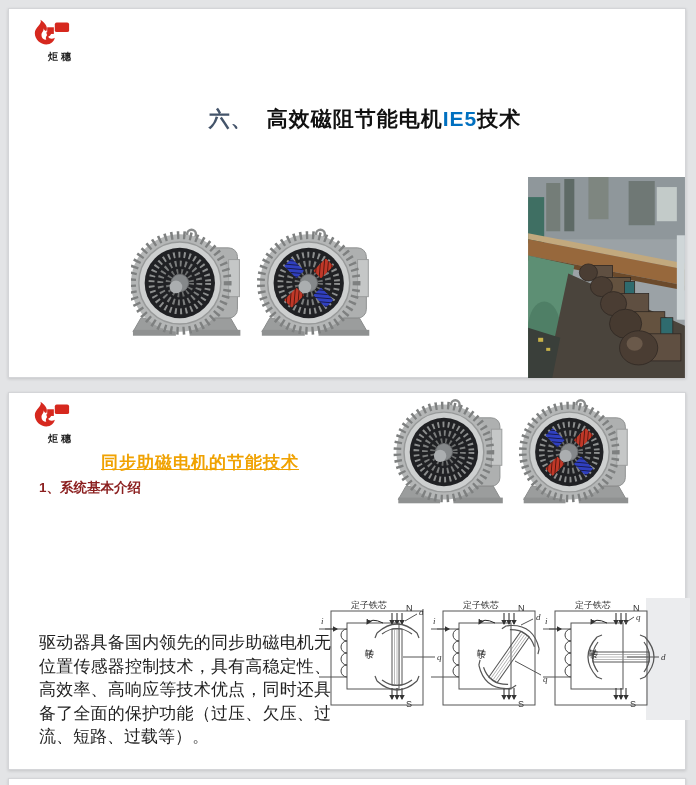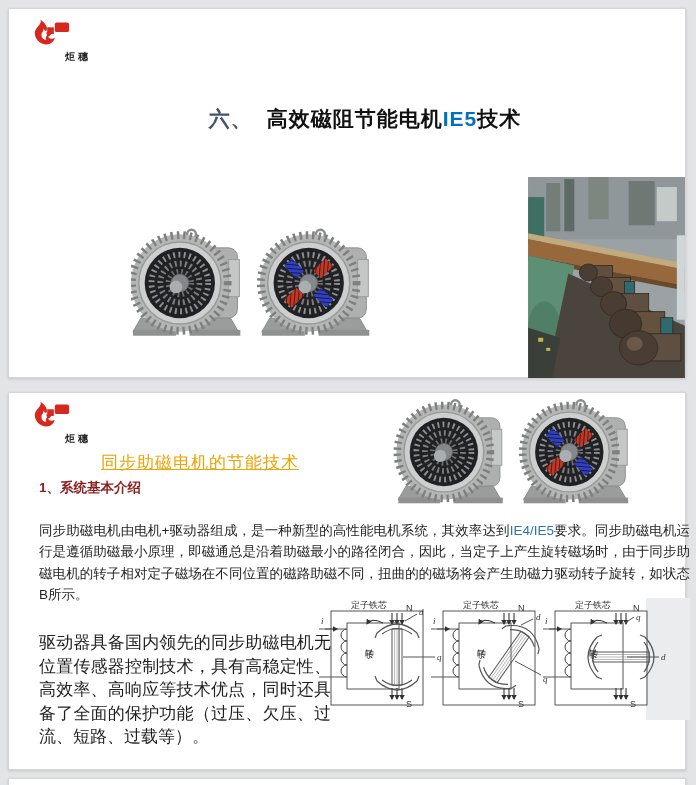--- a/index.html
+++ b/index.html
@@ -4,33 +4,33 @@
 <style>
   html,body{margin:0;padding:0;background:#c9cace;}
   .page{position:relative;width:696px;height:785px;background:#e3e4e6;overflow:hidden;
         font-family:"Liberation Sans","DejaVu Sans",sans-serif;color:#1c1c1c;}
   .slide{position:absolute;left:8px;width:678px;background:#ffffff;
          border:1px solid #d4d5d8;box-shadow:0 1px 3px rgba(0,0,0,.14);box-sizing:border-box;}
   #slide1{top:8px;height:370px;}
   #slide2{top:392px;height:378px;}
   #slide3-peek{top:778px;height:7px;border-bottom:none;}
 
-  .logo{position:absolute;width:60px;text-align:right;}
+  .logo{position:absolute;width:60px;text-align:center;}
   .logo .glyph{display:block;width:40px;height:32px;}
   .logo .brand{display:block;font-size:10px;font-weight:bold;color:#222;letter-spacing:3px;margin-top:1px;}
 
   .s1-title{position:absolute;top:82px;left:0;width:100%;text-align:center;
             font-size:21px;font-weight:bold;color:#111;letter-spacing:1px;padding-left:18px;}
   .s1-title .num{color:#44546A;margin-right:14px;}
   .s1-title .hl{color:#0070C0;}
 
   .motor-pair{position:absolute;}
   .photo{position:absolute;overflow:hidden;}
 
-  .s2-heading{position:absolute;left:92px;top:44px;font-size:17px;font-weight:normal;
+  .s2-heading{position:absolute;left:92px;top:44px;font-size:17px;font-weight:bold;
               color:#F0A202;text-decoration:underline;letter-spacing:1px;}
   .s2-section{position:absolute;left:30px;top:72px;font-size:13.5px;font-weight:bold;color:#8B1F1F;}
   .s2-para1{position:absolute;left:30px;top:113px;width:651px;font-size:13.5px;line-height:21.5px;
             text-align:justify;color:#1f1f1f;}
   .s2-para1 .hl{color:#2E75B6;}
   .s2-para2{position:absolute;left:30px;top:221px;width:292px;font-size:17px;line-height:23.5px;
             text-align:justify;color:#1f1f1f;}
 
   .fig-bg{position:absolute;left:637px;top:205px;width:44px;height:122px;background:#ebecee;}
 
@@ -200,21 +200,20 @@
           <use href="#motor-plain"></use>
         </g>
       <g transform="translate(132,0)">
           <use href="#motor-plain"></use>
           <use href="#motor-magnets"></use>
         </g>
     </svg>
 
     <h3 class="s2-section">1、系统基本介绍</h3>
 
-    <p class="s2-para1"><span>同步助磁电机由电机+驱动器组成，是一种新型的高性能电机系统，其效率达到</span><span class="hl">IE4/IE5</span><span>要求。同步助磁电机运行是遵循助磁最小原理，即磁通总是沿着助磁最小的路径闭合，因此，当定子上产生旋转磁场时，由于同步助磁电机的转子相对定子磁场在不同位置的磁路助磁不同，扭曲的的磁场将会产生助磁力驱动转子旋转，如状态B所示。</span></p>
 
     <p class="s2-para2">驱动器具备国内领先的同步助磁电机无位置传感器控制技术，具有高稳定性、高效率、高响应等技术优点，同时还具备了全面的保护功能（过压、欠压、过流、短路、过载等）。</p>
 
     <div class="fig-bg"></div>
 
     <div class="diagram" style="left:308px;top:200px;">
       <svg width="128" height="126" viewBox="0 0 128 126">
         <use href="#dg-fixed"></use>
         <use href="#dg-rotor"></use>
         <line x1="86" y1="64" x2="118" y2="64" stroke="#555" stroke-width="1"></line>

